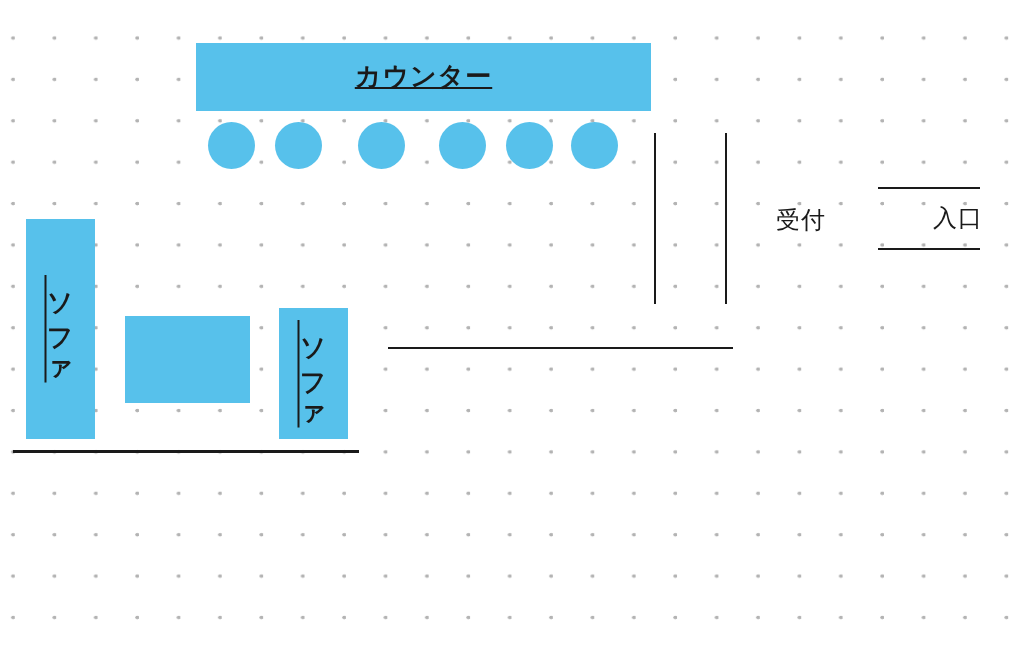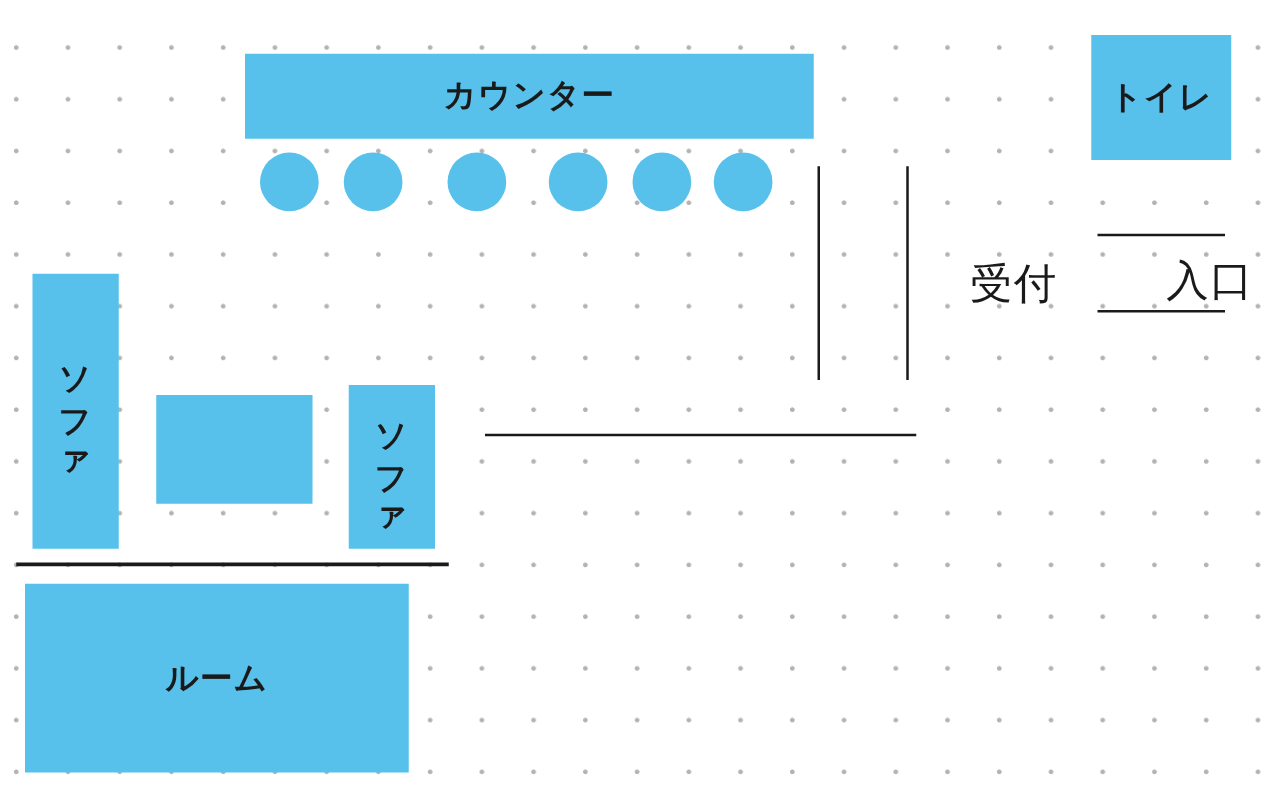--- a/index.html
+++ b/index.html
@@ -14,21 +14,21 @@
   .canvas{
     position:relative;width:1024px;height:646px;
     background-color:var(--bg);
     background-image:radial-gradient(circle at 13px 38px, var(--dot) 1.6px, transparent 2.1px);
     background-size:41.4px 41.4px;
     font-family:"Liberation Sans","DejaVu Sans",sans-serif;
     color:var(--text);
   }
   .shape{
     position:absolute;background:var(--shape);
-    display:flex;align-items:center;justify-content:center;
+    display:flex;align-items:center;justify-content:center;text-decoration:underline;
   }
   .shape-label{
     font-size:26px;font-weight:600;letter-spacing:1px;color:var(--text);
     line-height:1.2;white-space:nowrap;
   }
   .vertical{
     writing-mode:vertical-rl;text-orientation:upright;
     letter-spacing:6px;line-height:1;
   }
   .counter{left:196px;top:43px;width:455px;height:68px;}
@@ -48,21 +48,21 @@
   .stool:nth-child(5){left:506px;}
   .stool:nth-child(6){left:571px;}
   .line{position:absolute;background:var(--line);}
   .curtain-line-left{left:654px;top:133px;width:2px;height:171px;}
   .curtain-line-right{left:725px;top:133px;width:2px;height:171px;}
   .entrance-line-top{left:878px;top:187px;width:102px;height:2px;}
   .entrance-line-bottom{left:878px;top:248px;width:102px;height:2px;}
   .mid-wall-line{left:388px;top:347px;width:345px;height:2px;}
   .sofa-wall-line{left:13px;top:450px;width:346px;height:3px;}
   .text-label{
-    position:absolute;font-size:34px;font-weight:500;letter-spacing:1px;
+    position:absolute;font-size:24px;font-weight:500;letter-spacing:1px;
     color:var(--text);white-space:nowrap;
   }
   .curtain-label{left:629px;top:196px;font-size:27px;}
   .reception-label{left:776px;top:204px;}
   .entrance-label{left:933px;top:202px;font-family:Liberation Serif, serif;}
 </style>
 </head>
 <body>
 
 <div class="canvas">
@@ -72,23 +72,20 @@
   </div>
   <div id="stools">
       <div class="stool"></div>
       <div class="stool"></div>
       <div class="stool"></div>
       <div class="stool"></div>
       <div class="stool"></div>
       <div class="stool"></div>
     </div>
 
-  <div class="shape toilet">
-    <span class="shape-label">トイレ</span>
-  </div>
 
   <div class="line entrance-line-top"></div>
   <div class="line entrance-line-bottom"></div>
   <div class="text-label entrance-label">入口</div>
 
   <div class="text-label reception-label">受付</div>
 
   <div class="line curtain-line-left"></div>
   <div class="line curtain-line-right"></div>
 
@@ -96,17 +93,14 @@
     <span class="shape-label vertical">ソファ</span>
   </div>
   <div class="shape table"></div>
   <div class="shape sofa-right">
     <span class="shape-label vertical">ソファ</span>
   </div>
 
   <div class="line mid-wall-line"></div>
   <div class="line sofa-wall-line"></div>
 
-  <div class="shape room">
-    <span class="shape-label">ルーム</span>
-  </div>
 
 </div>
 
 </body></html>

